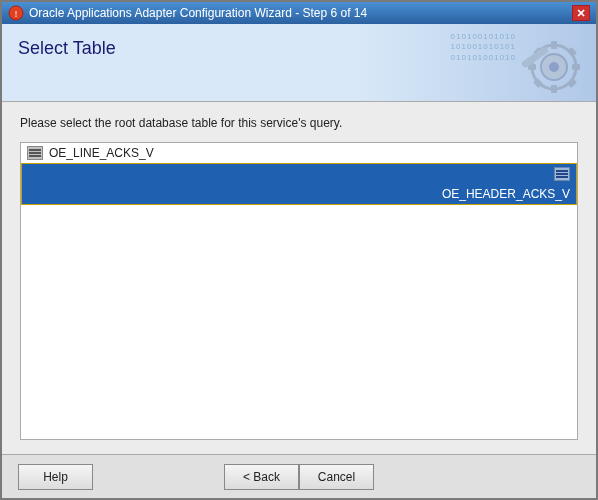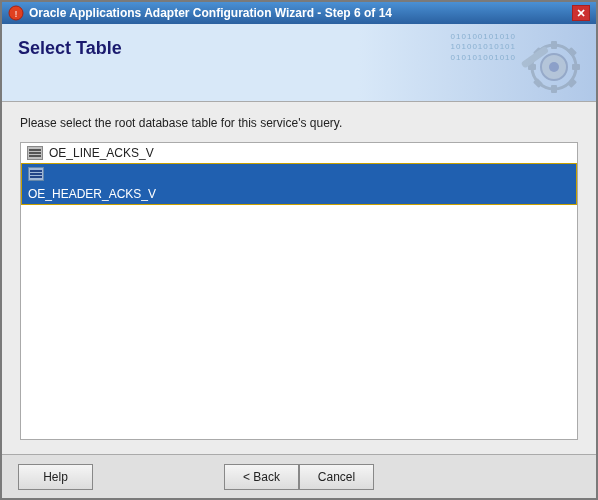--- a/index.html
+++ b/index.html
@@ -38,21 +38,21 @@
       gap: 5px;
     }
 
     .title-bar-icon {
       width: 16px;
       height: 16px;
     }
 
     .title-bar-text {
       font-size: 12px;
-      font-weight: bold;
+      font-weight: normal;
       color: white;
     }
 
     .title-bar-close {
       width: 18px;
       height: 16px;
       background: #cc3030;
       border: 1px solid #aa2020;
       color: white;
       font-size: 11px;
@@ -68,21 +68,21 @@
       padding: 14px 16px 14px 16px;
       border-bottom: 1px solid #aaaaaa;
       flex-shrink: 0;
       position: relative;
       height: 78px;
       overflow: hidden;
     }
 
     .header-title {
       font-size: 18px;
-      font-weight: bold;
+      font-weight: normal;
       color: #1a1a6e;
       margin-bottom: 4px;
     }
 
     .header-gear {
       position: absolute;
       right: 10px;
       top: 5px;
       width: 70px;
       height: 68px;
@@ -120,21 +120,21 @@
 
     .table-list {
       background: white;
       border: 1px solid #aaa;
       flex: 1;
       overflow-y: auto;
     }
 
     .table-item {
       display: flex;
-      align-items: flex-start;
+      align-items: flex-end;
       padding: 3px 6px;
       cursor: pointer;
       font-size: 12px;
       color: #222;
       gap: 6px;
     }
 
     .table-item.selected {
       background: #2060b0;
       color: white;

